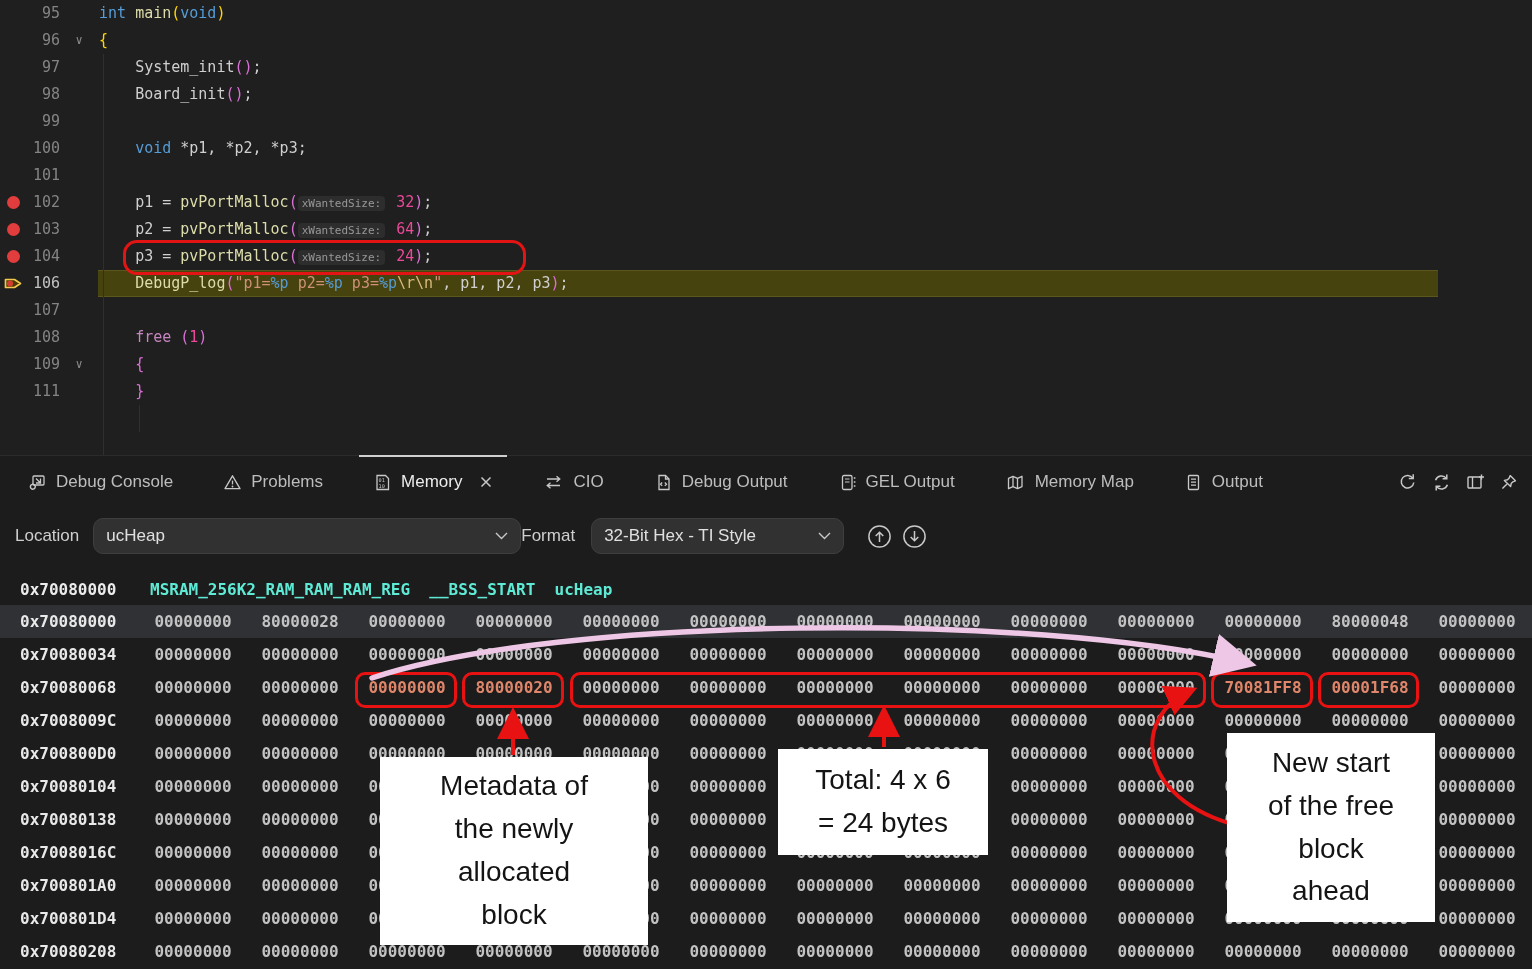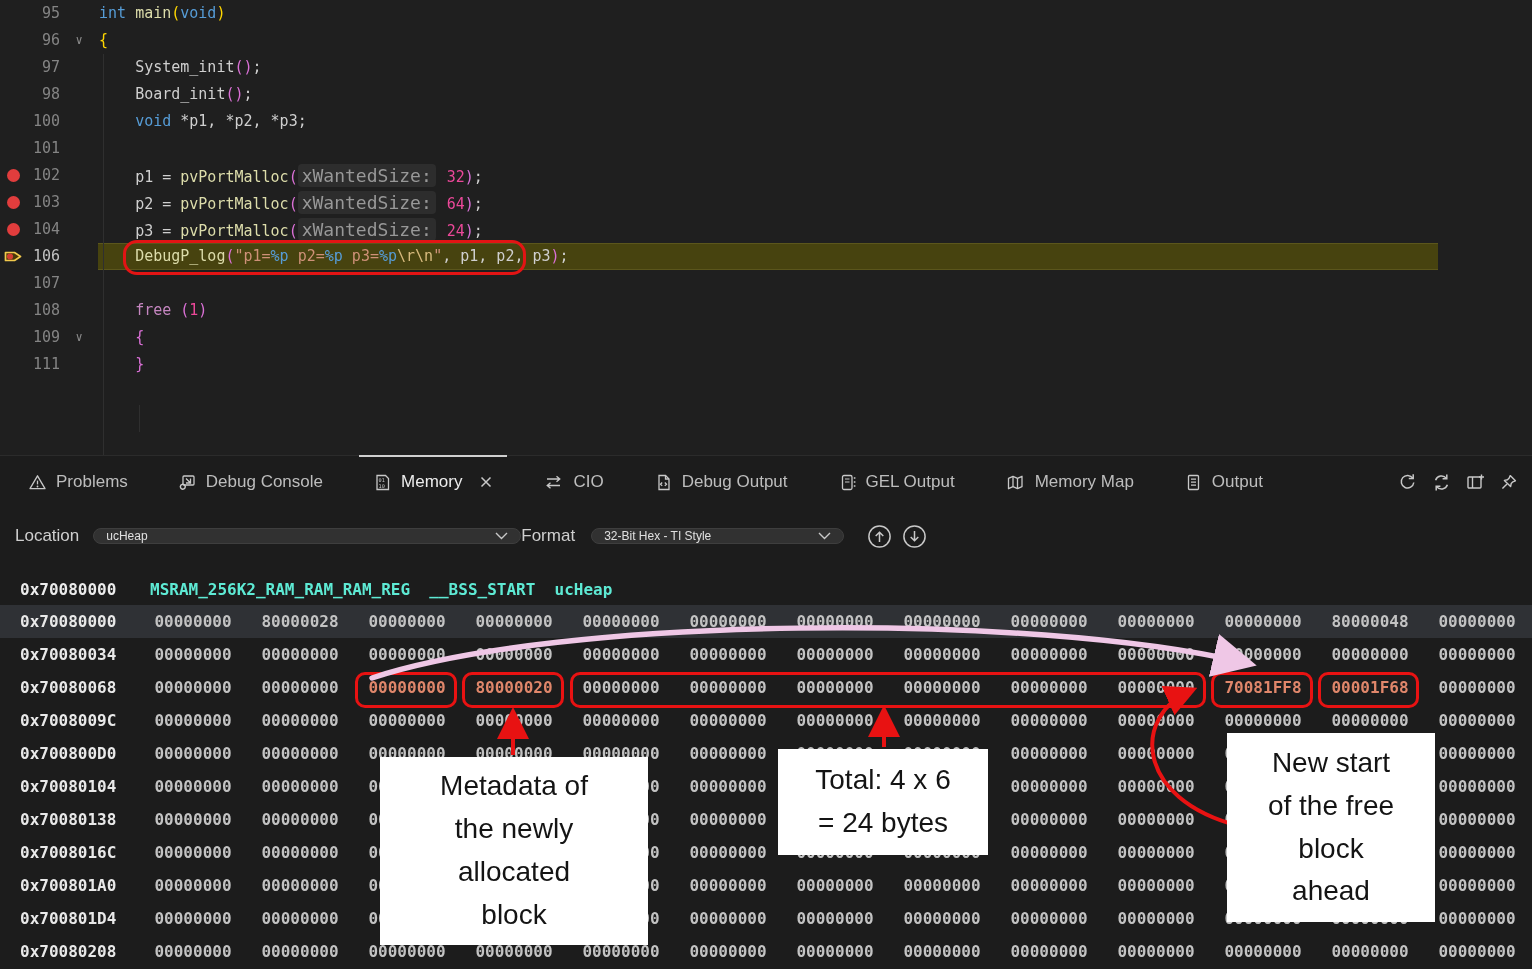--- a/index.html
+++ b/index.html
@@ -13,36 +13,36 @@
   .bp-dot{width:13px;height:13px;border-radius:50%;background:#e13d3d;}
   .lnum{width:34px;flex:none;text-align:right;color:#848484;font-size:15px;}
   .fold{width:38px;flex:none;text-align:center;color:#8a8a8a;font-size:12px;}
   .ltext{white-space:pre;color:#cfcfcf;padding-left:1px;}
   .code-line.cur .ltext{background:#47430f;box-shadow:inset 0 1px 0 #5b561c, inset 0 -1px 0 #5b561c;
        width:1339px;flex:none;}
   .code-line.cur .lnum{color:#c2c2c2;}
   .s-kw{color:#569cd6}.s-kw2{color:#c586c0}.s-fn{color:#dcdcaa}.s-def{color:#cfcfcf}
   .s-br1{color:#ffd700}.s-br2{color:#da70d6}.s-br3{color:#179fff}
   .s-num{color:#ec4899}.s-str{color:#ce9178}.s-fmt{color:#569cd6}.s-esc{color:#d7ba7d}
-  .s-inlay{background:#2d2d2d;color:#989898;border-radius:4px;padding:1px 4px;font-size:18px;margin-right:2px;}
+  .s-inlay{background:#2d2d2d;color:#989898;border-radius:4px;padding:1px 4px;font-size:11px;margin-right:2px;}
   .l104-box{position:absolute;left:123px;top:240px;width:397px;height:29px;border:3px solid #e31414;
        border-radius:14px;pointer-events:none;}
   
   .panel{position:absolute;left:0;top:455px;width:1532px;height:514px;background:#1c1c1c;border-top:1px solid #2b2b2b;box-sizing:border-box;}
   .tabbar{display:flex;align-items:center;height:52px;padding-left:14px;}
   .tab{display:flex;align-items:center;gap:9px;padding:0 14px;height:52px;color:#bdbdbd;font-size:17px;
        position:relative;margin-right:22px;flex:none;cursor:pointer;}
   .tab.active{color:#ececec;}
   .tab.active::before{content:'';position:absolute;left:0;top:-1px;right:0;height:2px;background:#cfcfcf;}
   .tab-close{margin-left:8px;display:flex;align-items:center;}
   .tab-toolbar{margin-left:auto;display:flex;align-items:center;gap:13px;padding-right:14px;}
   .tbtn{display:flex;align-items:center;cursor:pointer;}
   .controls{display:flex;align-items:center;height:56px;padding-left:15px;font-size:17px;color:#cfcfcf;}
-  .combo{background:#313131;border:1px solid #3e3e3e;border-radius:10px;height:16px;display:flex;
-       align-items:center;justify-content:space-between;box-sizing:border-box;color:#e0e0e0;font-size:12px;cursor:pointer;}
+  .combo{background:#313131;border:1px solid #3e3e3e;border-radius:10px;height:36px;display:flex;
+       align-items:center;justify-content:space-between;box-sizing:border-box;color:#e0e0e0;font-size:17px;cursor:pointer;}
   .loc-combo{width:428px;margin-left:14px;padding:0 12px;}
   .fmt-label{}
   .fmt-combo{width:253px;margin-left:16px;padding:0 12px;}
   .updown{display:flex;gap:8px;margin-left:22px;}
   
   .mem-header{display:flex;height:30px;line-height:30px;margin-top:11px;
        font-family:"DejaVu Sans Mono",monospace;font-size:16px;font-weight:bold;}
   .mem-header .mh-addr{padding-left:20px;width:112px;flex:none;color:#ececec;}
   .mem-header .mh-syms{margin-left:18px;color:#5eead4;white-space:pre;}
   .mem-rows{}
@@ -94,20 +94,26 @@
           <span class="ltext">    <span class="s-def">System_init</span><span class="s-br2">(</span><span class="s-br2">)</span><span class="s-def">;</span></span>
         </div>
         <div class="code-line">
           <span class="bp-col"></span>
           <span class="lnum">98</span>
           <span class="fold"></span>
           <span class="ltext">    <span class="s-def">Board_init</span><span class="s-br2">(</span><span class="s-br2">)</span><span class="s-def">;</span></span>
         </div>
         <div class="code-line">
           <span class="bp-col"></span>
+          <span class="lnum">99</span>
+          <span class="fold"></span>
+          <span class="ltext"></span>
+        </div>
+        <div class="code-line">
+          <span class="bp-col"></span>
           <span class="lnum">100</span>
           <span class="fold"></span>
           <span class="ltext">    <span class="s-kw">void</span><span class="s-def"> *p1, *p2, *p3;</span></span>
         </div>
         <div class="code-line">
           <span class="bp-col"></span>
           <span class="lnum">101</span>
           <span class="fold"></span>
           <span class="ltext"></span>
         </div>
@@ -171,34 +177,34 @@
           <span class="ltext">    <span class="s-br2">}</span></span>
         </div>
       </div>
     <div class="l104-box"></div>
   </div>
 
   <div class="panel">
     <div class="tabbar">
         <div class="tab">
           <svg width="19" height="19" viewBox="0 0 19 19">
-            <path d="M9.5 2.8 L17 15.6 H2 Z" fill="none" stroke="#c8c8c8" stroke-width="1.3" stroke-linejoin="round"></path>
-            <line x1="9.5" y1="7.6" x2="9.5" y2="11.4" stroke="#c8c8c8" stroke-width="1.3"></line>
-            <circle cx="9.5" cy="13.5" r="0.9" fill="#c8c8c8"></circle>
-          </svg>
-          <span>Problems</span>
-        </div>
-        <div class="tab">
-          <svg width="19" height="19" viewBox="0 0 19 19">
             <rect x="5" y="3" width="11" height="9" rx="1" fill="none" stroke="#c8c8c8" stroke-width="1.3"></rect>
             <path d="M8 5.5 L12.5 10 M12.5 5.5 V10 H8" fill="none" stroke="#c8c8c8" stroke-width="1.3"></path>
             <circle cx="4.8" cy="13.8" r="2.4" fill="none" stroke="#c8c8c8" stroke-width="1.3"></circle>
             <path d="M4.8 10.6 v1 M4.8 16 v1 M1.8 13.8 h1 M7 13.8 h1" stroke="#c8c8c8" stroke-width="1.1"></path>
           </svg>
           <span>Debug Console</span>
+        </div>
+        <div class="tab">
+          <svg width="19" height="19" viewBox="0 0 19 19">
+            <path d="M9.5 2.8 L17 15.6 H2 Z" fill="none" stroke="#c8c8c8" stroke-width="1.3" stroke-linejoin="round"></path>
+            <line x1="9.5" y1="7.6" x2="9.5" y2="11.4" stroke="#c8c8c8" stroke-width="1.3"></line>
+            <circle cx="9.5" cy="13.5" r="0.9" fill="#c8c8c8"></circle>
+          </svg>
+          <span>Problems</span>
         </div>
         <div class="tab active">
           <svg width="19" height="19" viewBox="0 0 19 19">
             <path d="M4 2.5 h8.5 l3 3 V16.5 H4 Z" fill="none" stroke="#c8c8c8" stroke-width="1.3"></path>
             <text x="5.6" y="9.4" font-size="5.2" fill="#c8c8c8" font-family="DejaVu Sans Mono,monospace">01</text>
             <text x="5.6" y="15" font-size="5.2" fill="#c8c8c8" font-family="DejaVu Sans Mono,monospace">10</text>
           </svg>
           <span>Memory</span>
           <span class="tab-close">
             <svg width="14" height="14" viewBox="0 0 14 14">

